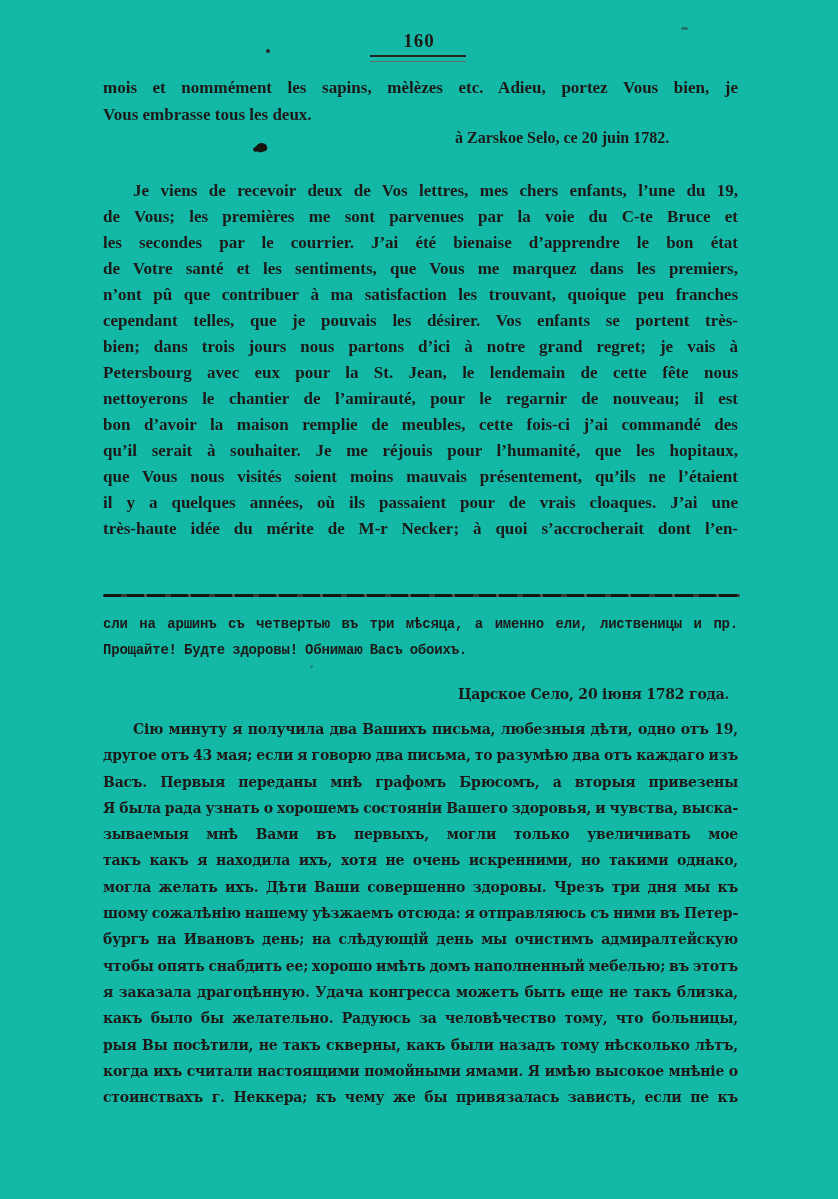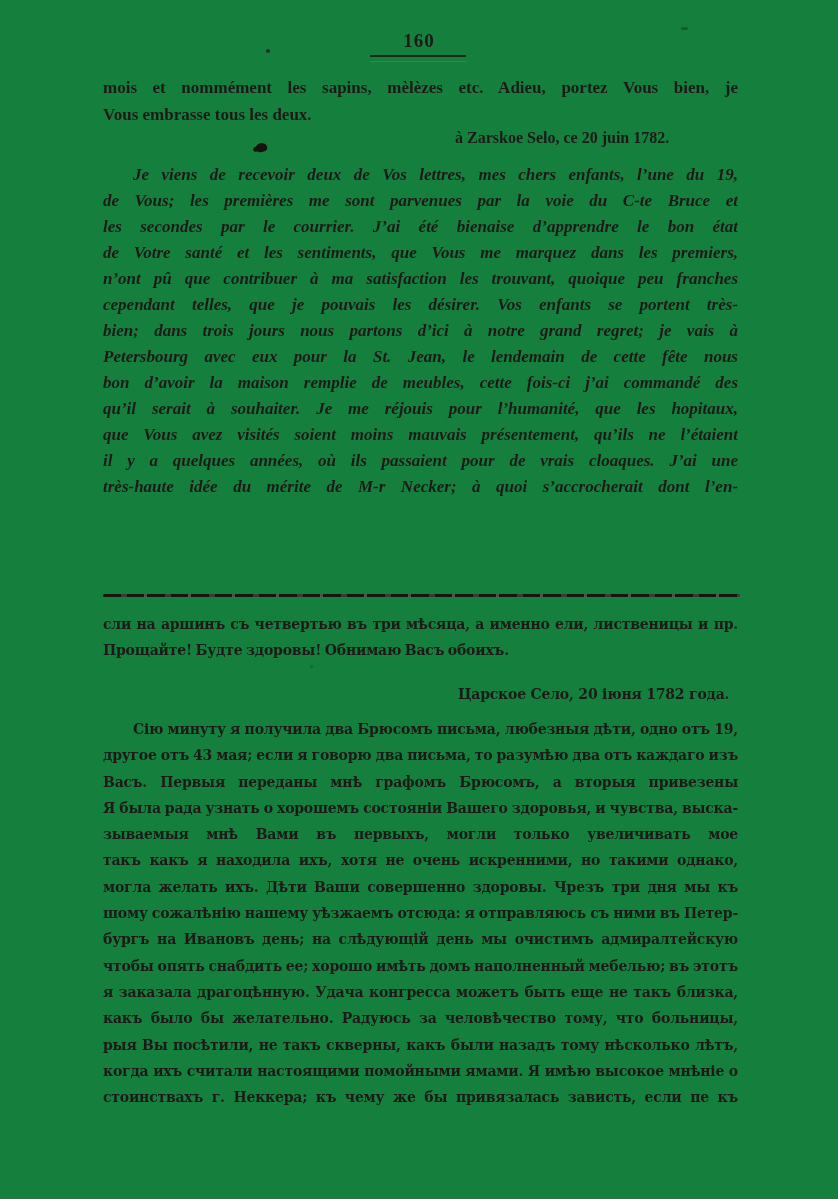--- a/index.html
+++ b/index.html
@@ -1,20 +1,20 @@
 <!DOCTYPE html>
 <html><head>
 <meta charset="utf-8">
 <style>
   html,body{margin:0;padding:0;background:#e9e7e2;}
   .page{
     position:relative;
     width:838px;height:1199px;
     margin:0 auto;
-    background:#15803d;
+    background:#14b8a6;
     color:#1c1a18;
     overflow:hidden;
   }
   
   .pageno{
     position:absolute;top:30px;left:0;width:838px;
     text-align:center;
     font:bold 19px/22px "Liberation Serif", serif;
     letter-spacing:1px;
   }
@@ -35,25 +35,25 @@
   .indent-first .tline:first-child{text-indent:30px;}
   
   .fr{font:bold 17px/26px "Liberation Serif", serif;}
   .fr .tline{height:26px;}
   .fr-open{top:74px;}
   .fr-open .tline{line-height:27px;height:27px;}
   .fr-date{
     position:absolute;top:128px;left:455px;
     font:bold 16px/20px "Liberation Serif", serif;
   }
-  .fr-para{top:162px;font-style:italic;}
+  .fr-para{top:178px;}
   
   .ru{font:bold 14px/26px "DejaVu Serif", serif;letter-spacing:-0.2px;word-spacing:-1px;}
   .ru .tline{height:26px;}
-  .ru-open{top:611px;}
+  .ru-open{top:611px;font-family:Liberation Mono, monospace;}
   .ru-date{
     position:absolute;top:684px;left:458px;
     font:bold 14px/20px "DejaVu Serif", serif;letter-spacing:-0.2px;
   }
   .ru-para{top:716px;}
   .ru-para .tline{line-height:26.3px;height:26.3px;}
   
   .divider{
     position:absolute;top:594px;left:103px;width:637px;height:3px;
     background:repeating-linear-gradient(90deg,#17150f 0 18px,#3d3a33 18px 24px,#17150f 24px 41px,#56524a 41px 44px);
@@ -96,38 +96,39 @@
 
   <div class="block fr fr-para indent-first">
       <div class="tline">Je viens de recevoir deux de Vos lettres, mes chers enfants, l’une du 19,</div>
       <div class="tline">de Vous; les premières me sont parvenues par la voie du C-te Bruce et</div>
       <div class="tline">les secondes par le courrier. J’ai été bienaise d’apprendre le bon état</div>
       <div class="tline">de Votre santé et les sentiments, que Vous me marquez dans les premiers,</div>
       <div class="tline">n’ont pû que contribuer à ma satisfaction les trouvant, quoique peu franches</div>
       <div class="tline">cependant telles, que je pouvais les désirer. Vos enfants se portent très-</div>
       <div class="tline">bien; dans trois jours nous partons d’ici à notre grand regret; je vais à</div>
       <div class="tline">Petersbourg avec eux pour la St. Jean, le lendemain de cette fête nous</div>
+      <div class="tline">nettoyerons le chantier de l’amirauté, pour le regarnir de nouveau; il est</div>
       <div class="tline">bon d’avoir la maison remplie de meubles, cette fois-ci j’ai commandé des</div>
       <div class="tline">qu’il serait à souhaiter. Je me réjouis pour l’humanité, que les hopitaux,</div>
-      <div class="tline">que Vous avez visités soient moins mauvais présentement, qu’ils ne l’étaient</div>
+      <div class="tline">que Vous nous visités soient moins mauvais présentement, qu’ils ne l’étaient</div>
       <div class="tline">il y a quelques années, où ils passaient pour de vrais cloaques. J’ai une</div>
       <div class="tline">très-haute idée du mérite de M-r Necker; à quoi s’accrocherait dont l’en-</div>
     </div>
 
   <div class="divider"></div>
 
   <div class="block ru ru-open last-left">
       <div class="tline">сли на аршинъ съ четвертью въ три мѣсяца, а именно ели, лиственицы и пр.</div>
       <div class="tline">Прощайте! Будте здоровы! Обнимаю Васъ обоихъ.</div>
     </div>
 
   <div class="ru-date">Царское Село, 20 іюня 1782 года.</div>
 
   <div class="block ru ru-para indent-first">
-      <div class="tline">Сію минуту я получила два Брюсомъ письма, любезныя дѣти, одно отъ 19,</div>
+      <div class="tline">Сію минуту я получила два Вашихъ письма, любезныя дѣти, одно отъ 19,</div>
       <div class="tline">другое отъ 43 мая; если я говорю два письма, то разумѣю два отъ каждаго изъ</div>
       <div class="tline">Васъ. Первыя переданы мнѣ графомъ Брюсомъ, а вторыя привезены курьеромъ.</div>
       <div class="tline">Я была рада узнать о хорошемъ состояніи Вашего здоровья, и чувства, выска-</div>
       <div class="tline">зываемыя мнѣ Вами въ первыхъ, могли только увеличивать мое удовольствіе,</div>
       <div class="tline">такъ какъ я находила ихъ, хотя не очень искренними, но такими однако, какими</div>
       <div class="tline">могла желать ихъ. Дѣти Ваши совершенно здоровы. Чрезъ три дня мы къ боль-</div>
       <div class="tline">шому сожалѣнію нашему уѣзжаемъ отсюда: я отправляюсь съ ними въ Петер-</div>
       <div class="tline">бургъ на Ивановъ день; на слѣдующій день мы очистимъ адмиралтейскую верфь,</div>
       <div class="tline">чтобы опять снабдить ее; хорошо имѣть домъ наполненный мебелью; въ этотъ разъ</div>
       <div class="tline">я заказала драгоцѣнную. Удача конгресса можетъ быть еще не такъ близка,</div>

